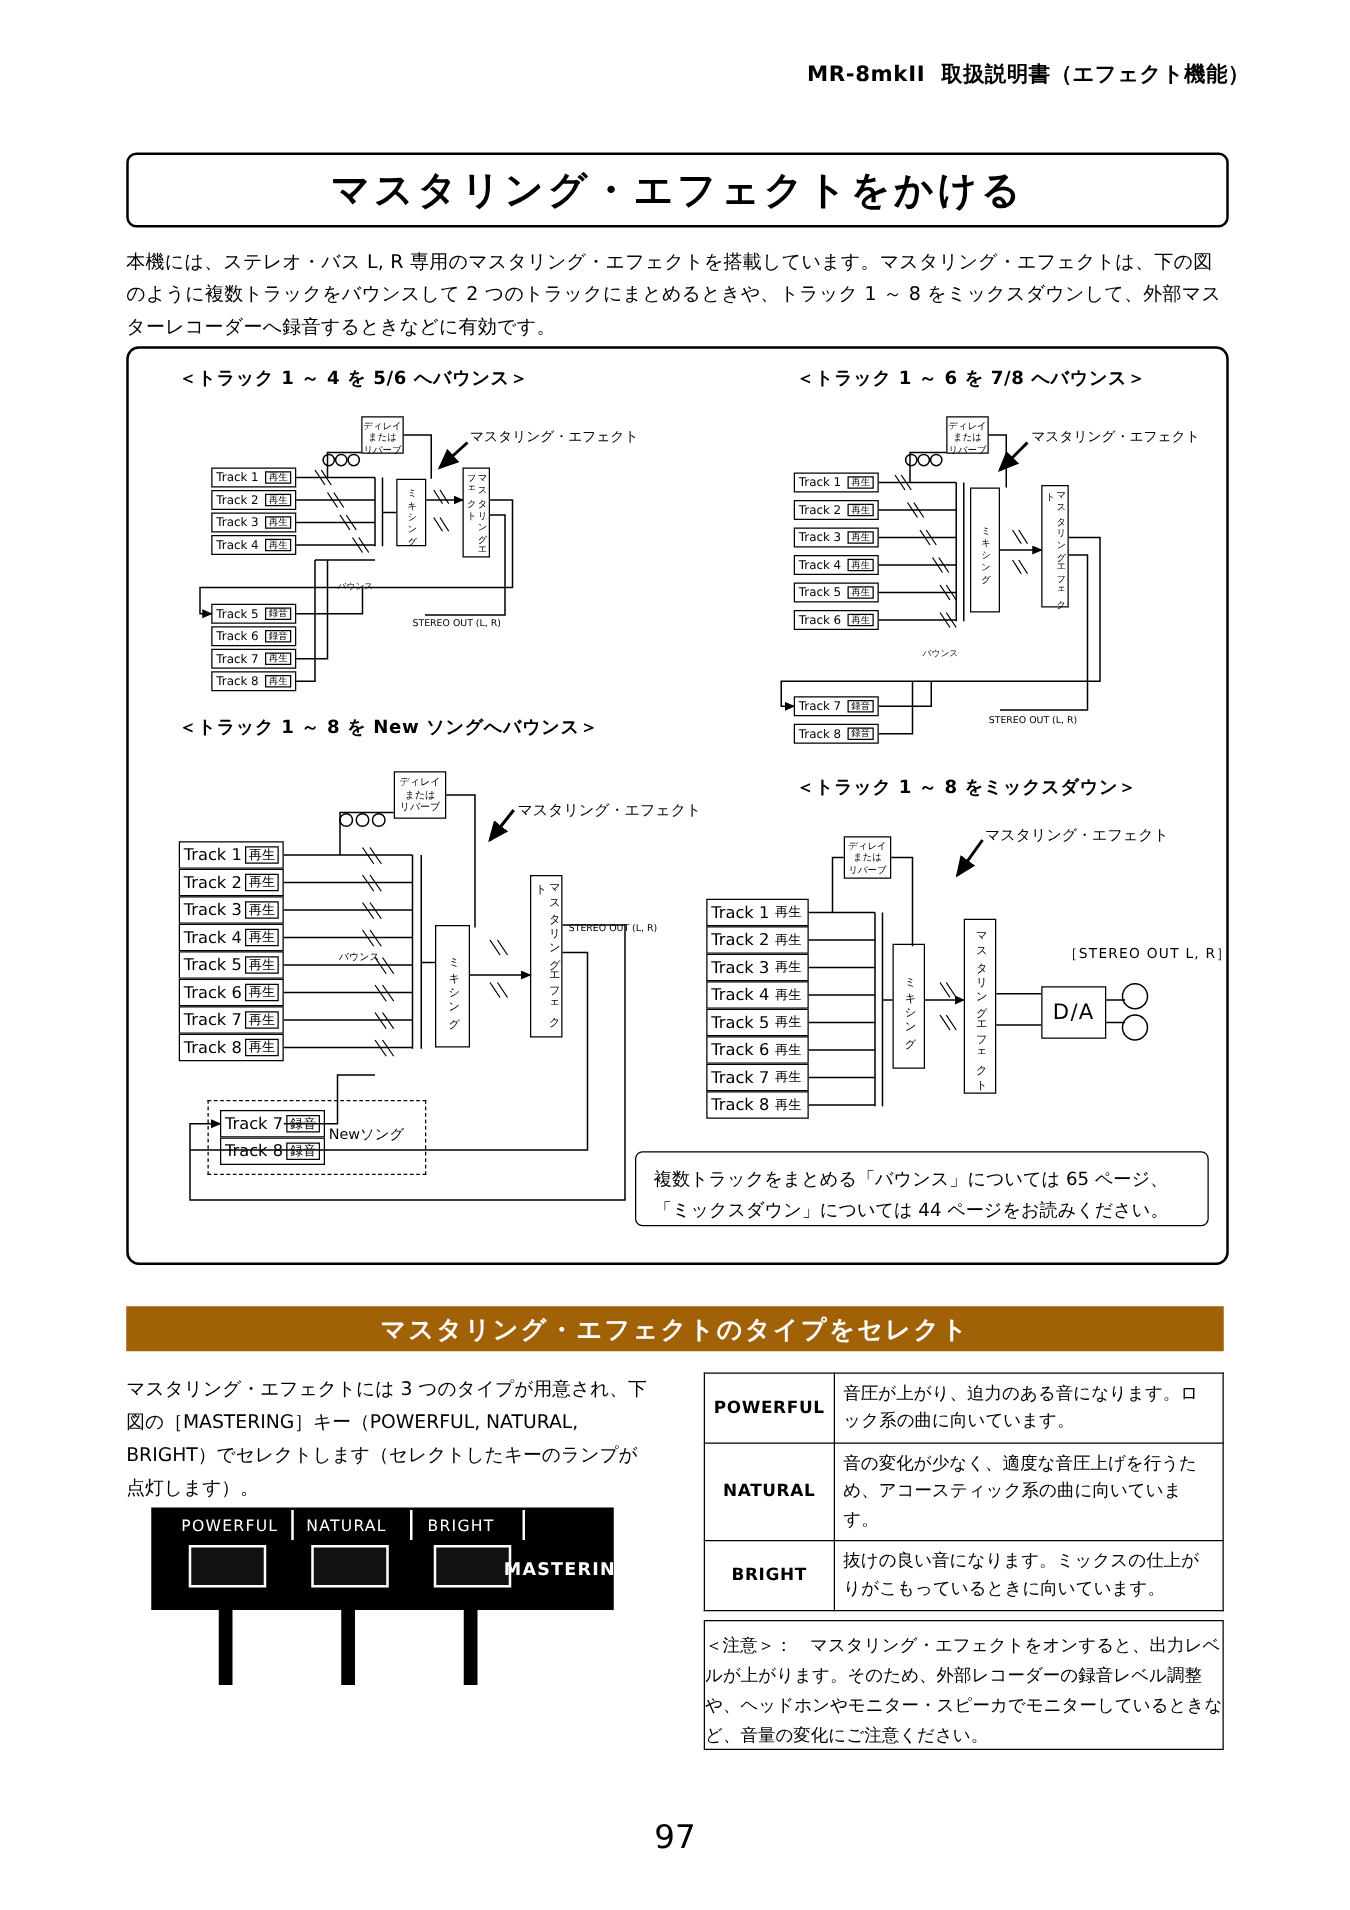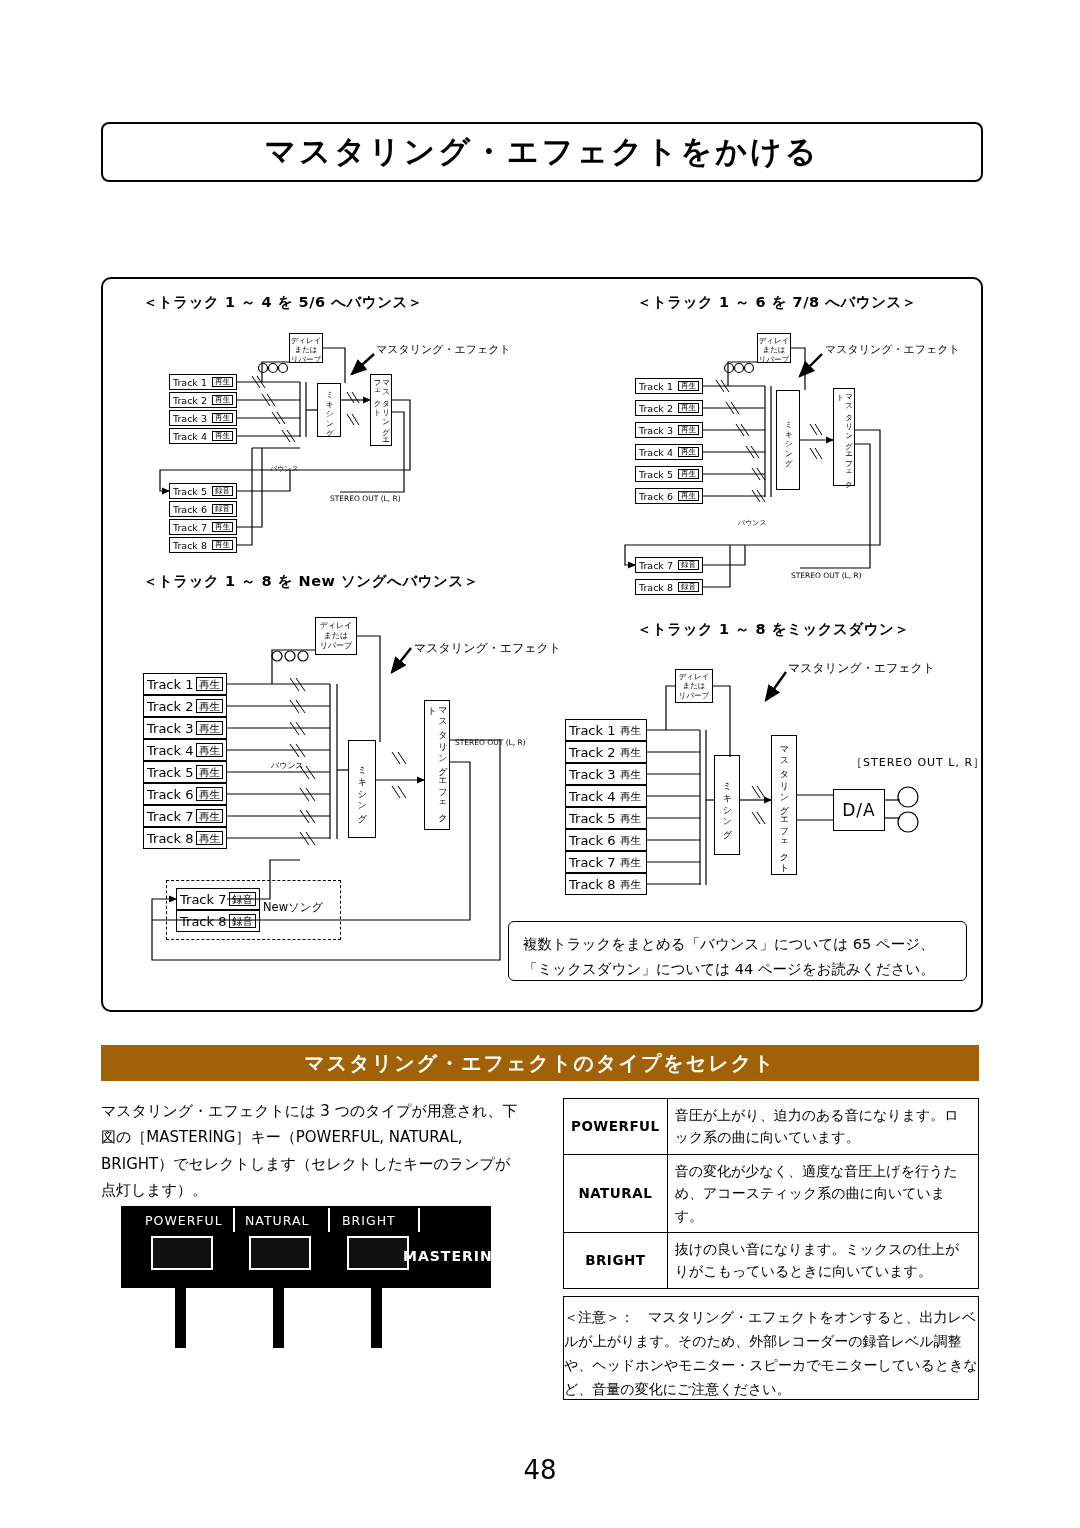--- a/index.html
+++ b/index.html
@@ -79,25 +79,29 @@
   .cautionbox{position:absolute;left:563px;top:1296px;width:416px;height:104px;border:1.2px solid #000;
               box-sizing:border-box;padding:8px 0;font-size:14px;line-height:1.72;}
 
   .pgnum{position:absolute;left:0;top:1455px;width:1080px;text-align:center;font-size:26px;}
 </style>
 </head>
 <body>
 
 <div class="page">
 
+  <div class="hdr">
+    <span class="model">MR-8mk</span><span class="model">II</span>&nbsp;&nbsp;<span>取扱説明書（エフェクト機能）</span>
+  </div>
 
   <div class="titlebox">
     <div class="t">マスタリング・エフェクトをかける</div>
   </div>
 
+  <div class="intro">本機には、ステレオ・バス L, R 専用のマスタリング・エフェクトを搭載しています。マスタリング・エフェクトは、下の図のように複数トラックをバウンスして 2 つのトラックにまとめるときや、トラック 1 ～ 8 をミックスダウンして、外部マスターレコーダーへ録音するときなどに有効です。</div>
 
   <div class="figframe"></div>
 
   <div class="cap" style="left:143px;top:293px;">＜トラック 1 ～ 4 を 5/6 へバウンス＞</div>
 
   <div class="box" style="left:289px;top:333px;width:34px;height:30px;">
     <div class="ctext" style="padding-top:2px;">ディレイ<br>または<br>リバーブ</div>
   </div>
   <div class="lbl" style="left:376px;top:342px;font-size:11px;">マスタリング・エフェクト</div>
 
@@ -460,14 +464,14 @@
       </tr>
       <tr>
         <td class="k">BRIGHT</td>
         <td>抜けの良い音になります。ミックスの仕上がりがこもっているときに向いています。</td>
       </tr>
     </tbody>
   </table>
 
   <div class="cautionbox">＜注意＞：　マスタリング・エフェクトをオンすると、出力レベルが上がります。そのため、外部レコーダーの録音レベル調整や、ヘッドホンやモニター・スピーカでモニターしているときなど、音量の変化にご注意ください。</div>
 
-  <div class="pgnum">48</div>
+  <div class="pgnum">97</div>
 </div>
 
 </body></html>

